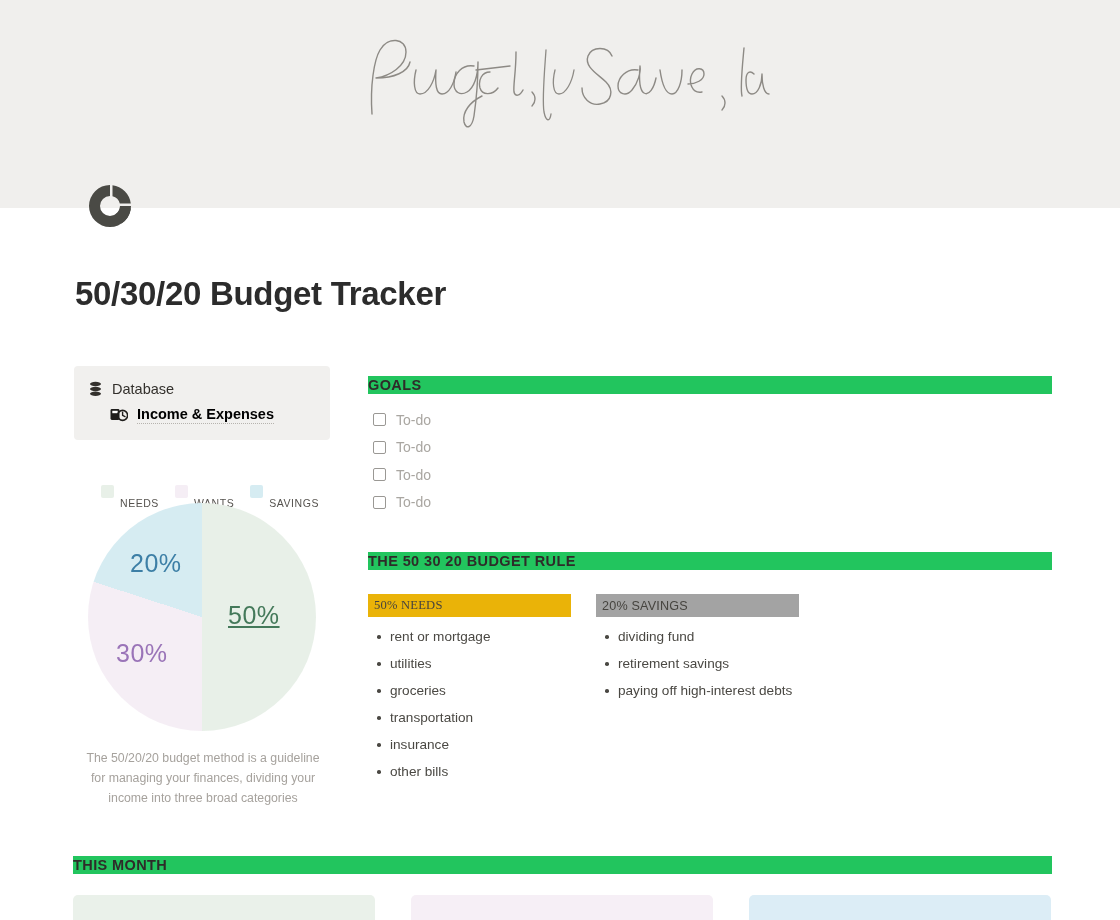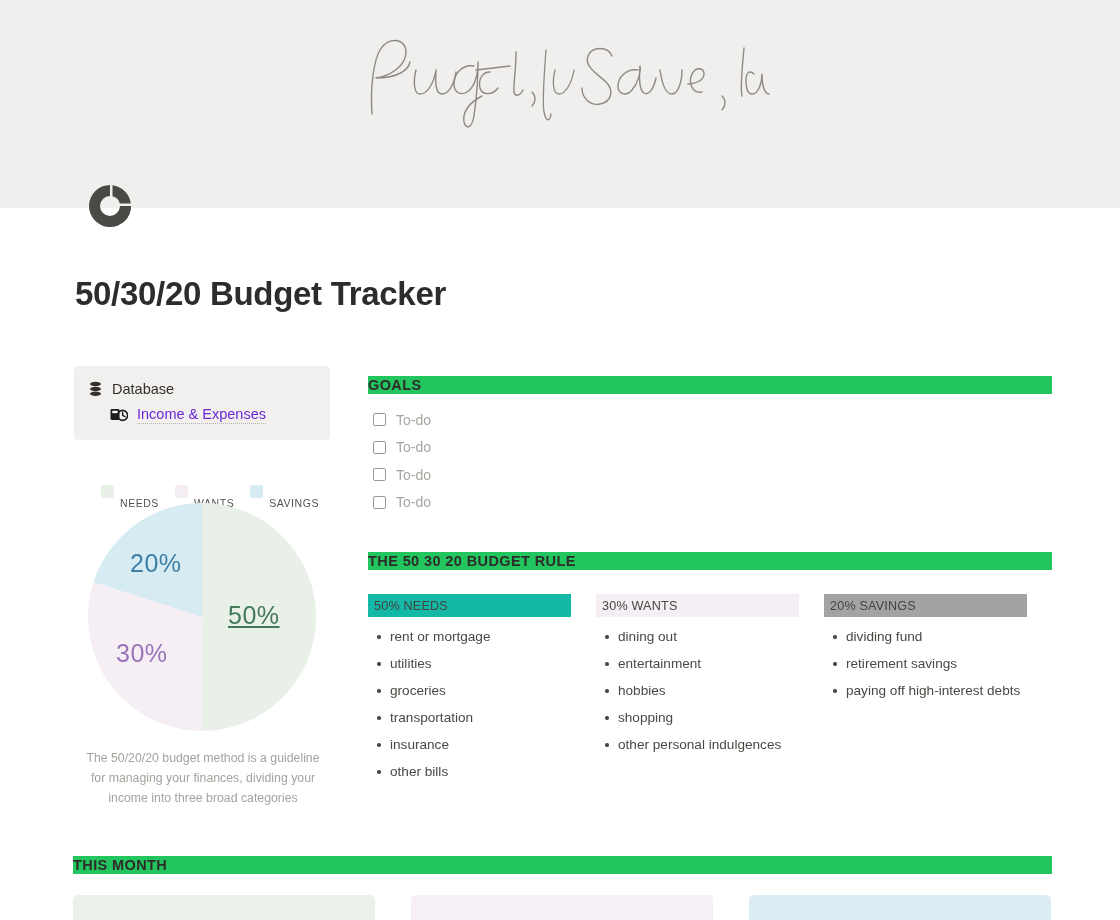--- a/index.html
+++ b/index.html
@@ -57,21 +57,21 @@
     left: 74px; top: 366px;
     width: 256px; height: 74px;
     background: #f1f0ee;
     border-radius: 4px;
     padding: 12px 0 0 14px;
   }
   .db-row { display: flex; align-items: center; gap: 9px; height: 22px; }
   .db-row.indent { padding-left: 22px; margin-top: 4px; }
   .db-label { font-size: 14.5px; color: #33302c; }
   .db-link {
-    font-size: 14.5px; color: #6d28d9; font-weight: 400;
+    font-size: 14.5px; color: #000000; font-weight: 700;
     border-bottom: 1px dotted #b6b3ae; padding-bottom: 1px;
   }
   .icon-db, .icon-gallery { flex: 0 0 auto; line-height: 0; }
 
   
   .legend {
     position: absolute;
     left: 101px; top: 473px;
     display: flex; align-items: center; gap: 16px;
   }
@@ -273,41 +273,31 @@
       <span class="goal-txt">To-do</span>
     </div>
   </div>
 
   <div class="section-bar" id="bar-rule">
     <span class="title">THE 50 30 20 BUDGET RULE</span>
   </div>
 
   <div class="rule-cols">
     <div class="rule-col">
-      <div class="rule-head" id="rh0" style="background: #14b8a6;">50% NEEDS</div>
+      <div class="rule-head" id="rh0" style="background: #eab308; font-family: Liberation Serif, serif;">50% NEEDS</div>
       <ul class="rule-list" id="rl0">
           <li>rent or mortgage</li>
           <li>utilities</li>
           <li>groceries</li>
           <li>transportation</li>
           <li>insurance</li>
           <li>other bills</li>
         </ul>
     </div>
     <div class="rule-col">
-      <div class="rule-head" id="rh1" style="background: rgb(245, 239, 245);">30% WANTS</div>
-      <ul class="rule-list" id="rl1">
-          <li>dining out</li>
-          <li>entertainment</li>
-          <li>hobbies</li>
-          <li>shopping</li>
-          <li>other personal indulgences</li>
-        </ul>
-    </div>
-    <div class="rule-col">
       <div class="rule-head" id="rh2" style="background: #a3a3a3;">20% SAVINGS</div>
       <ul class="rule-list" id="rl2">
           <li>dividing fund</li>
           <li>retirement savings</li>
           <li>paying off high-interest debts</li>
         </ul>
     </div>
   </div>
 
   <div class="section-bar" id="bar-month">

